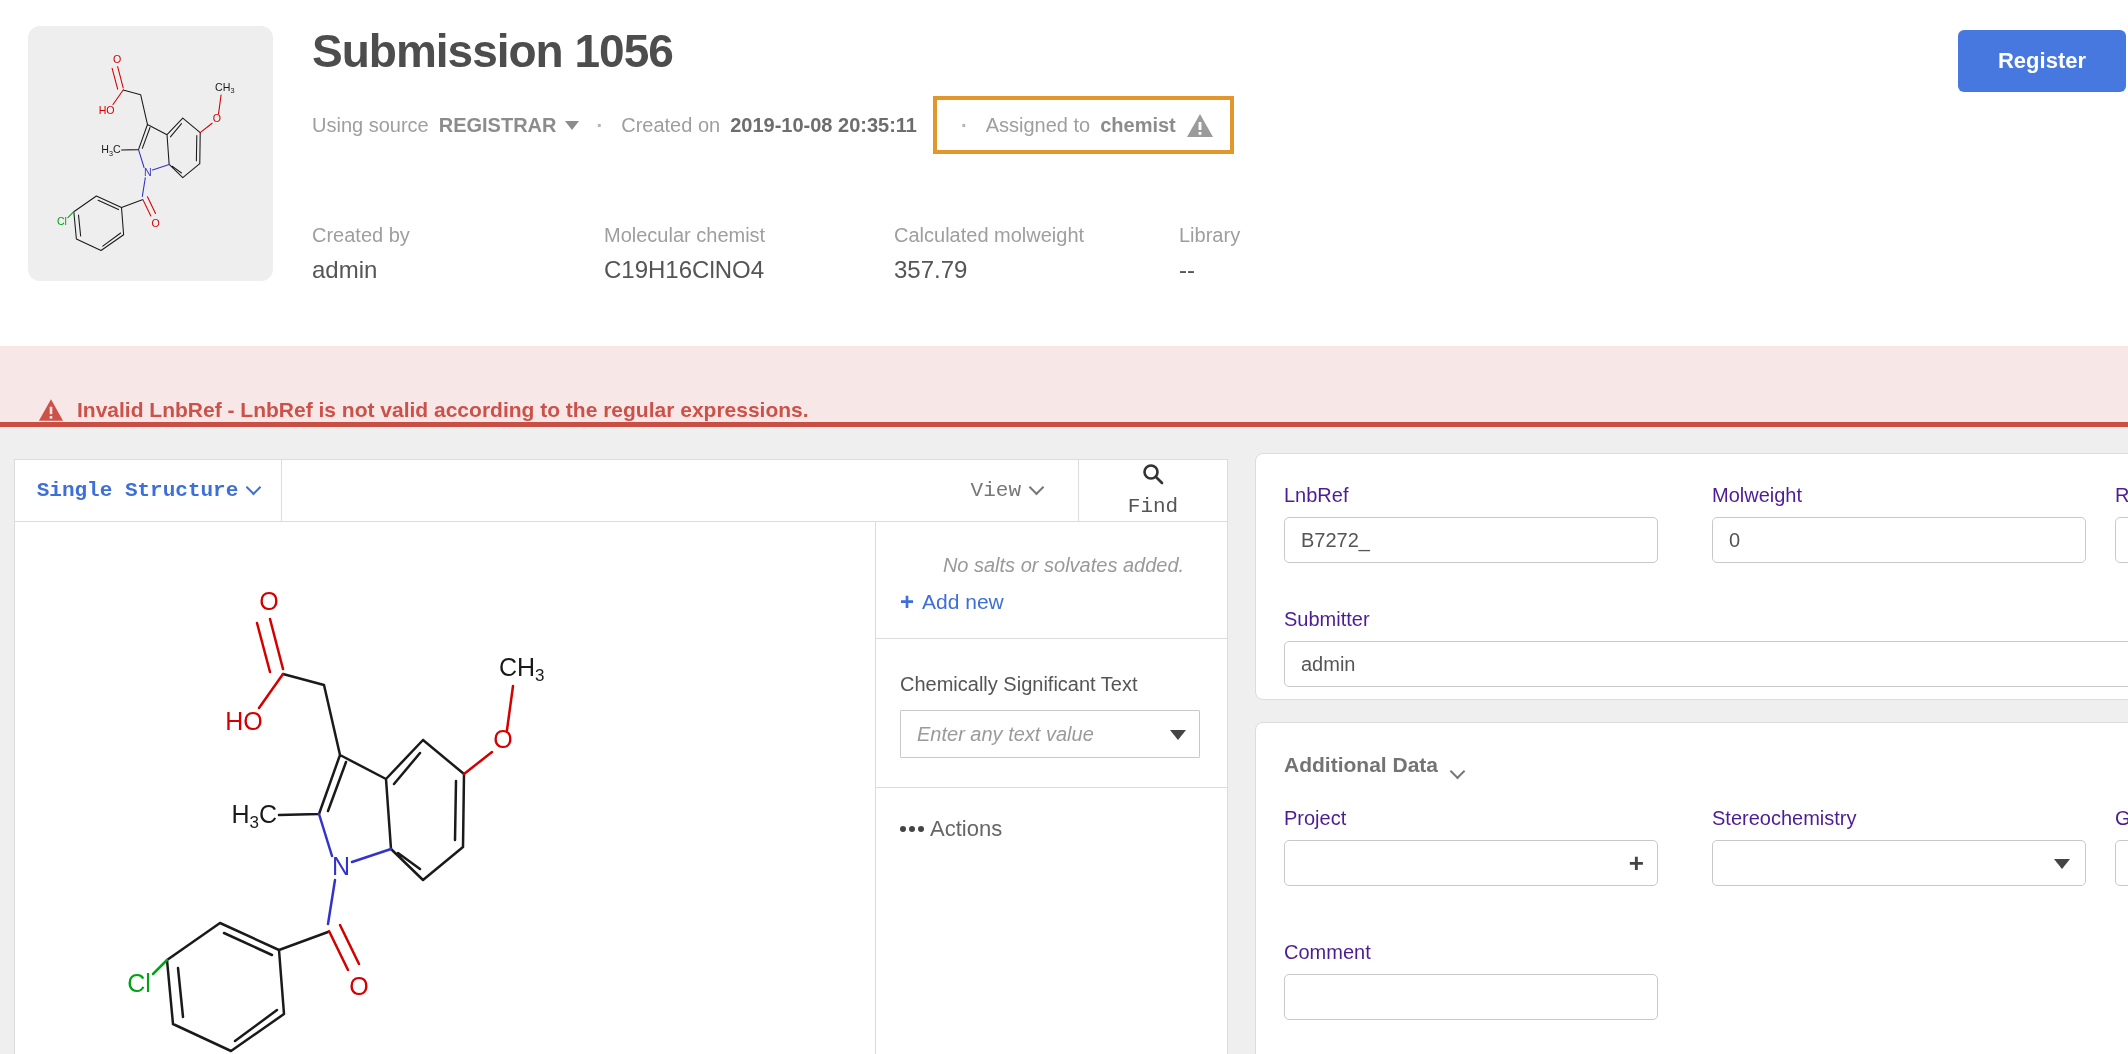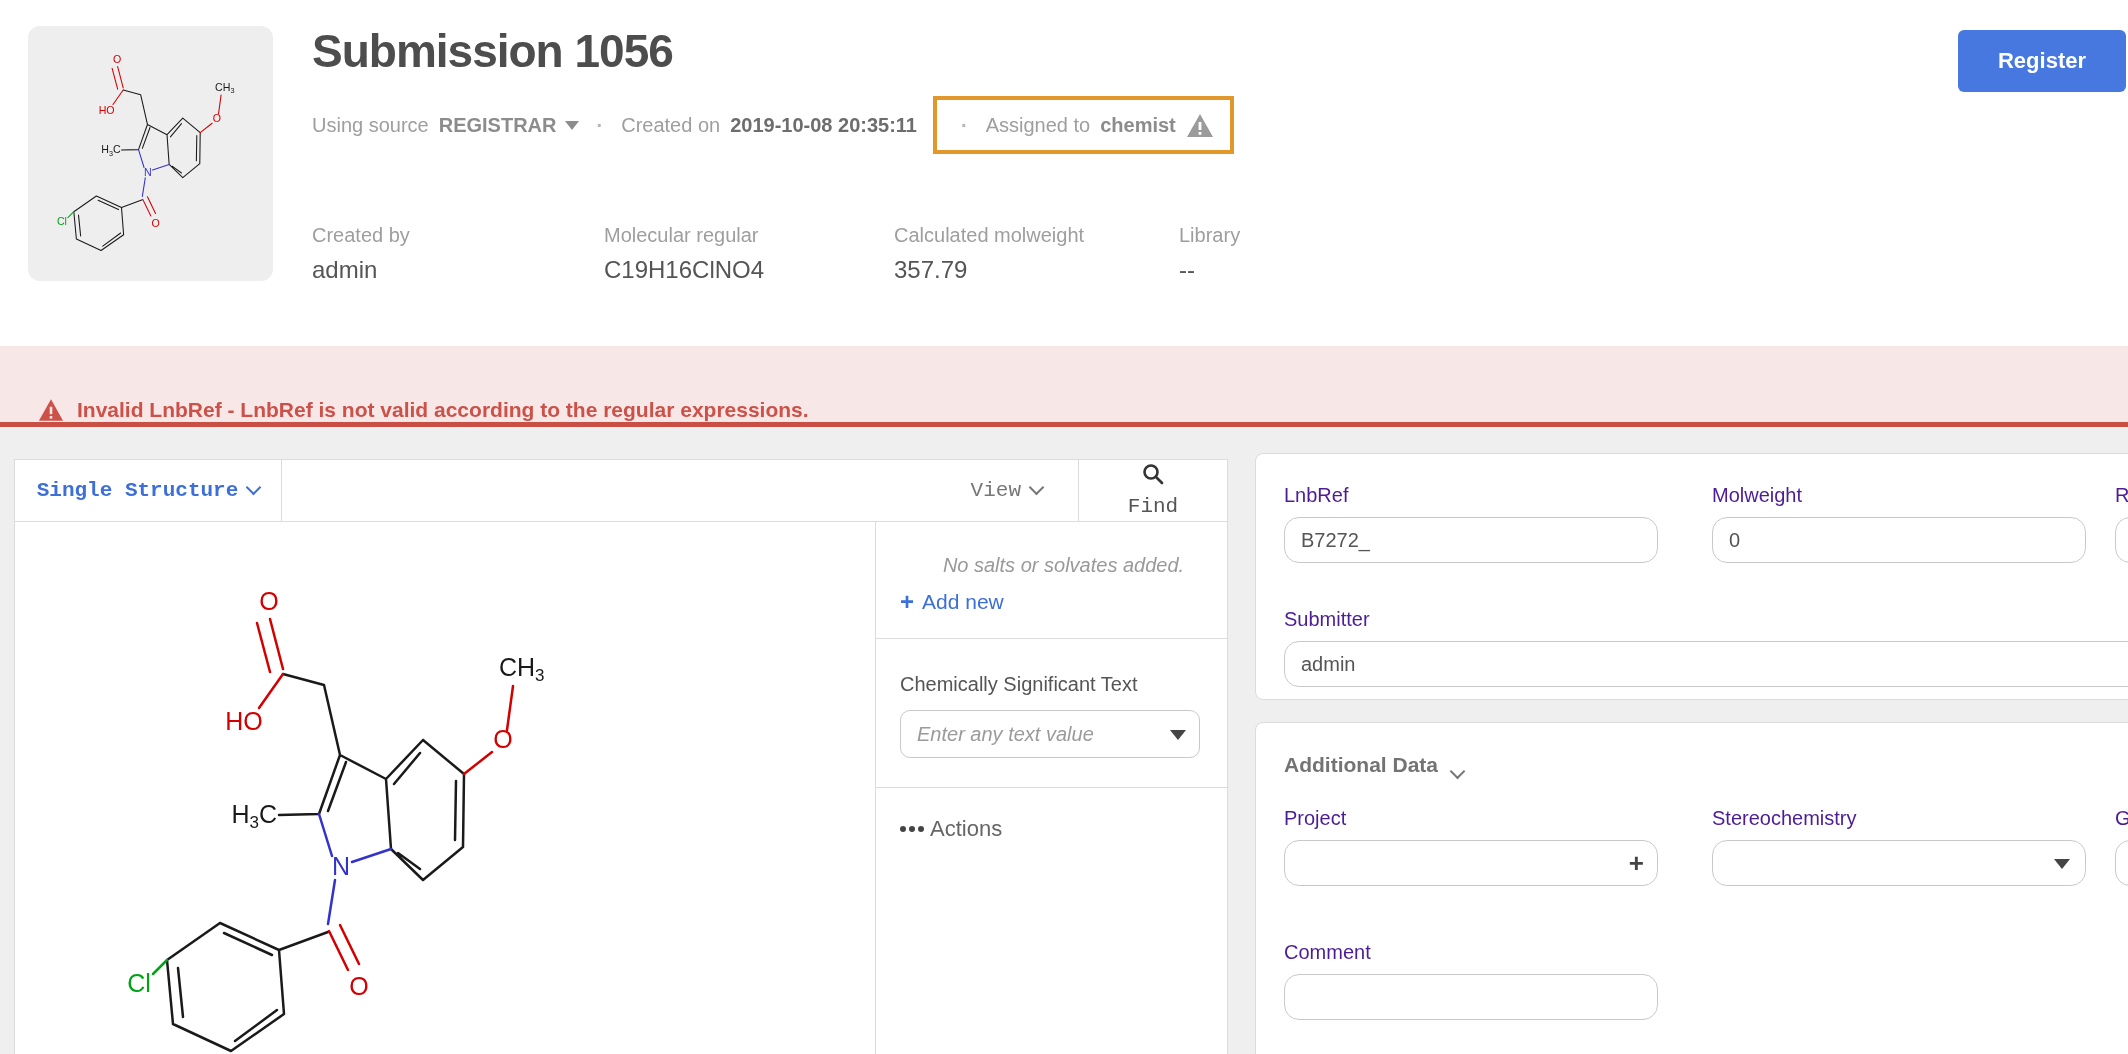--- a/index.html
+++ b/index.html
@@ -63,39 +63,39 @@
   .salts-col { position:absolute; right:0; top:62px; bottom:0; width:352px;
     border-left:1px solid #dcdcdc; }
   .salts-sec1 { height:117px; border-bottom:1px solid #dcdcdc; padding:32px 0 0 24px; }
   .salts-empty { font-style:italic; color:#999; font-size:20px;text-align:center; }
   .add-new { margin-top:13px; display:flex; align-items:center; gap:8px; color:#3d6fd8;
     font-size:21px; cursor:pointer; width:fit-content; }
   .plus-glyph { font-weight:bold; font-size:24px; line-height:20px; }
   .salts-sec2 { height:149px; border-bottom:1px solid #dcdcdc; padding:34px 0 0 24px; }
   .cst-label { color:#555; font-size:20px; }
   .cst-box { position:relative; margin-top:14px; width:300px; height:48px; }
-  .cst-box input { width:100%; height:100%; border:1.5px solid #c9c9c9; border-radius:10px;
+  .cst-box input { width:100%; height:100%; border:1.5px solid #c9c9c9; border-radius:1px;
     font-size:20px; font-style:italic; color:#0f766e; padding:0 40px 0 16px;
     font-family:"Liberation Sans", sans-serif; }
   .cst-box input::placeholder { color:#9a9a9a; }
   .cst-caret { position:absolute; right:14px; top:20px; width:0; height:0;
     border-left:8px solid transparent; border-right:8px solid transparent;
     border-top:10px solid #444; pointer-events:none; }
   .salts-sec3 { padding:28px 0 0 24px; display:flex; align-items:center; gap:10px;
     color:#666; font-size:22px; cursor:pointer; }
   .dots-icon { width:6px; height:6px; background:#444; border-radius:50%;
     box-shadow:9px 0 0 #444, 18px 0 0 #444; margin-right:14px; }
 
   .right-card { position:absolute; background:#fff; border:1px solid #dcdcdc; border-radius:8px; }
   .card1 { left:1255px; top:26px; width:920px; height:247px; }
   .card2 { left:1255px; top:295px; width:920px; height:400px; }
   .fcol { position:absolute; }
   .flabel { font-size:20px; color:#4c1d95; }
   .finput { margin-top:10px; width:374px; height:46px; border:1.5px solid #c9c9c9;
-    border-radius:15px; font-size:20px; color:#555; padding:0 16px;
+    border-radius:5px; font-size:20px; color:#555; padding:0 16px;
     font-family:"Liberation Sans", sans-serif; background:#fff; }
   .finput.wide { width:866px; }
   .col-a { left:28px; } .col-b { left:456px; } .col-c { left:859px; }
   .row1 { top:30px; } .row2 { top:154px; }
   .ad-header { position:absolute; left:28px; top:30px; display:flex; align-items:flex-end;
     gap:14px; font-size:21px; font-weight:bold; color:#737373; cursor:pointer; }
   .ad-header .chev { color:#777; margin-top:-2px; }
   .rowP { top:84px; } .rowC { top:218px; }
   .select-box { position:relative; margin-top:10px; width:374px; height:46px; }
   .select-box .finput { margin-top:0; width:100%; height:100%; }
@@ -188,21 +188,21 @@
   </div>
 
   <button class="register-btn">Register</button>
 
   <div class="meta-row">
     <div class="meta-col" style="left:312px">
       <div class="meta-label">Created by</div>
       <div class="meta-value">admin</div>
     </div>
     <div class="meta-col" style="left:604px">
-      <div class="meta-label">Molecular regular</div>
+      <div class="meta-label">Molecular chemist</div>
       <div class="meta-value">C19H16ClNO4</div>
     </div>
     <div class="meta-col" style="left:894px">
       <div class="meta-label">Calculated molweight</div>
       <div class="meta-value">357.79</div>
     </div>
     <div class="meta-col" style="left:1179px">
       <div class="meta-label">Library</div>
       <div class="meta-value">--</div>
     </div>

